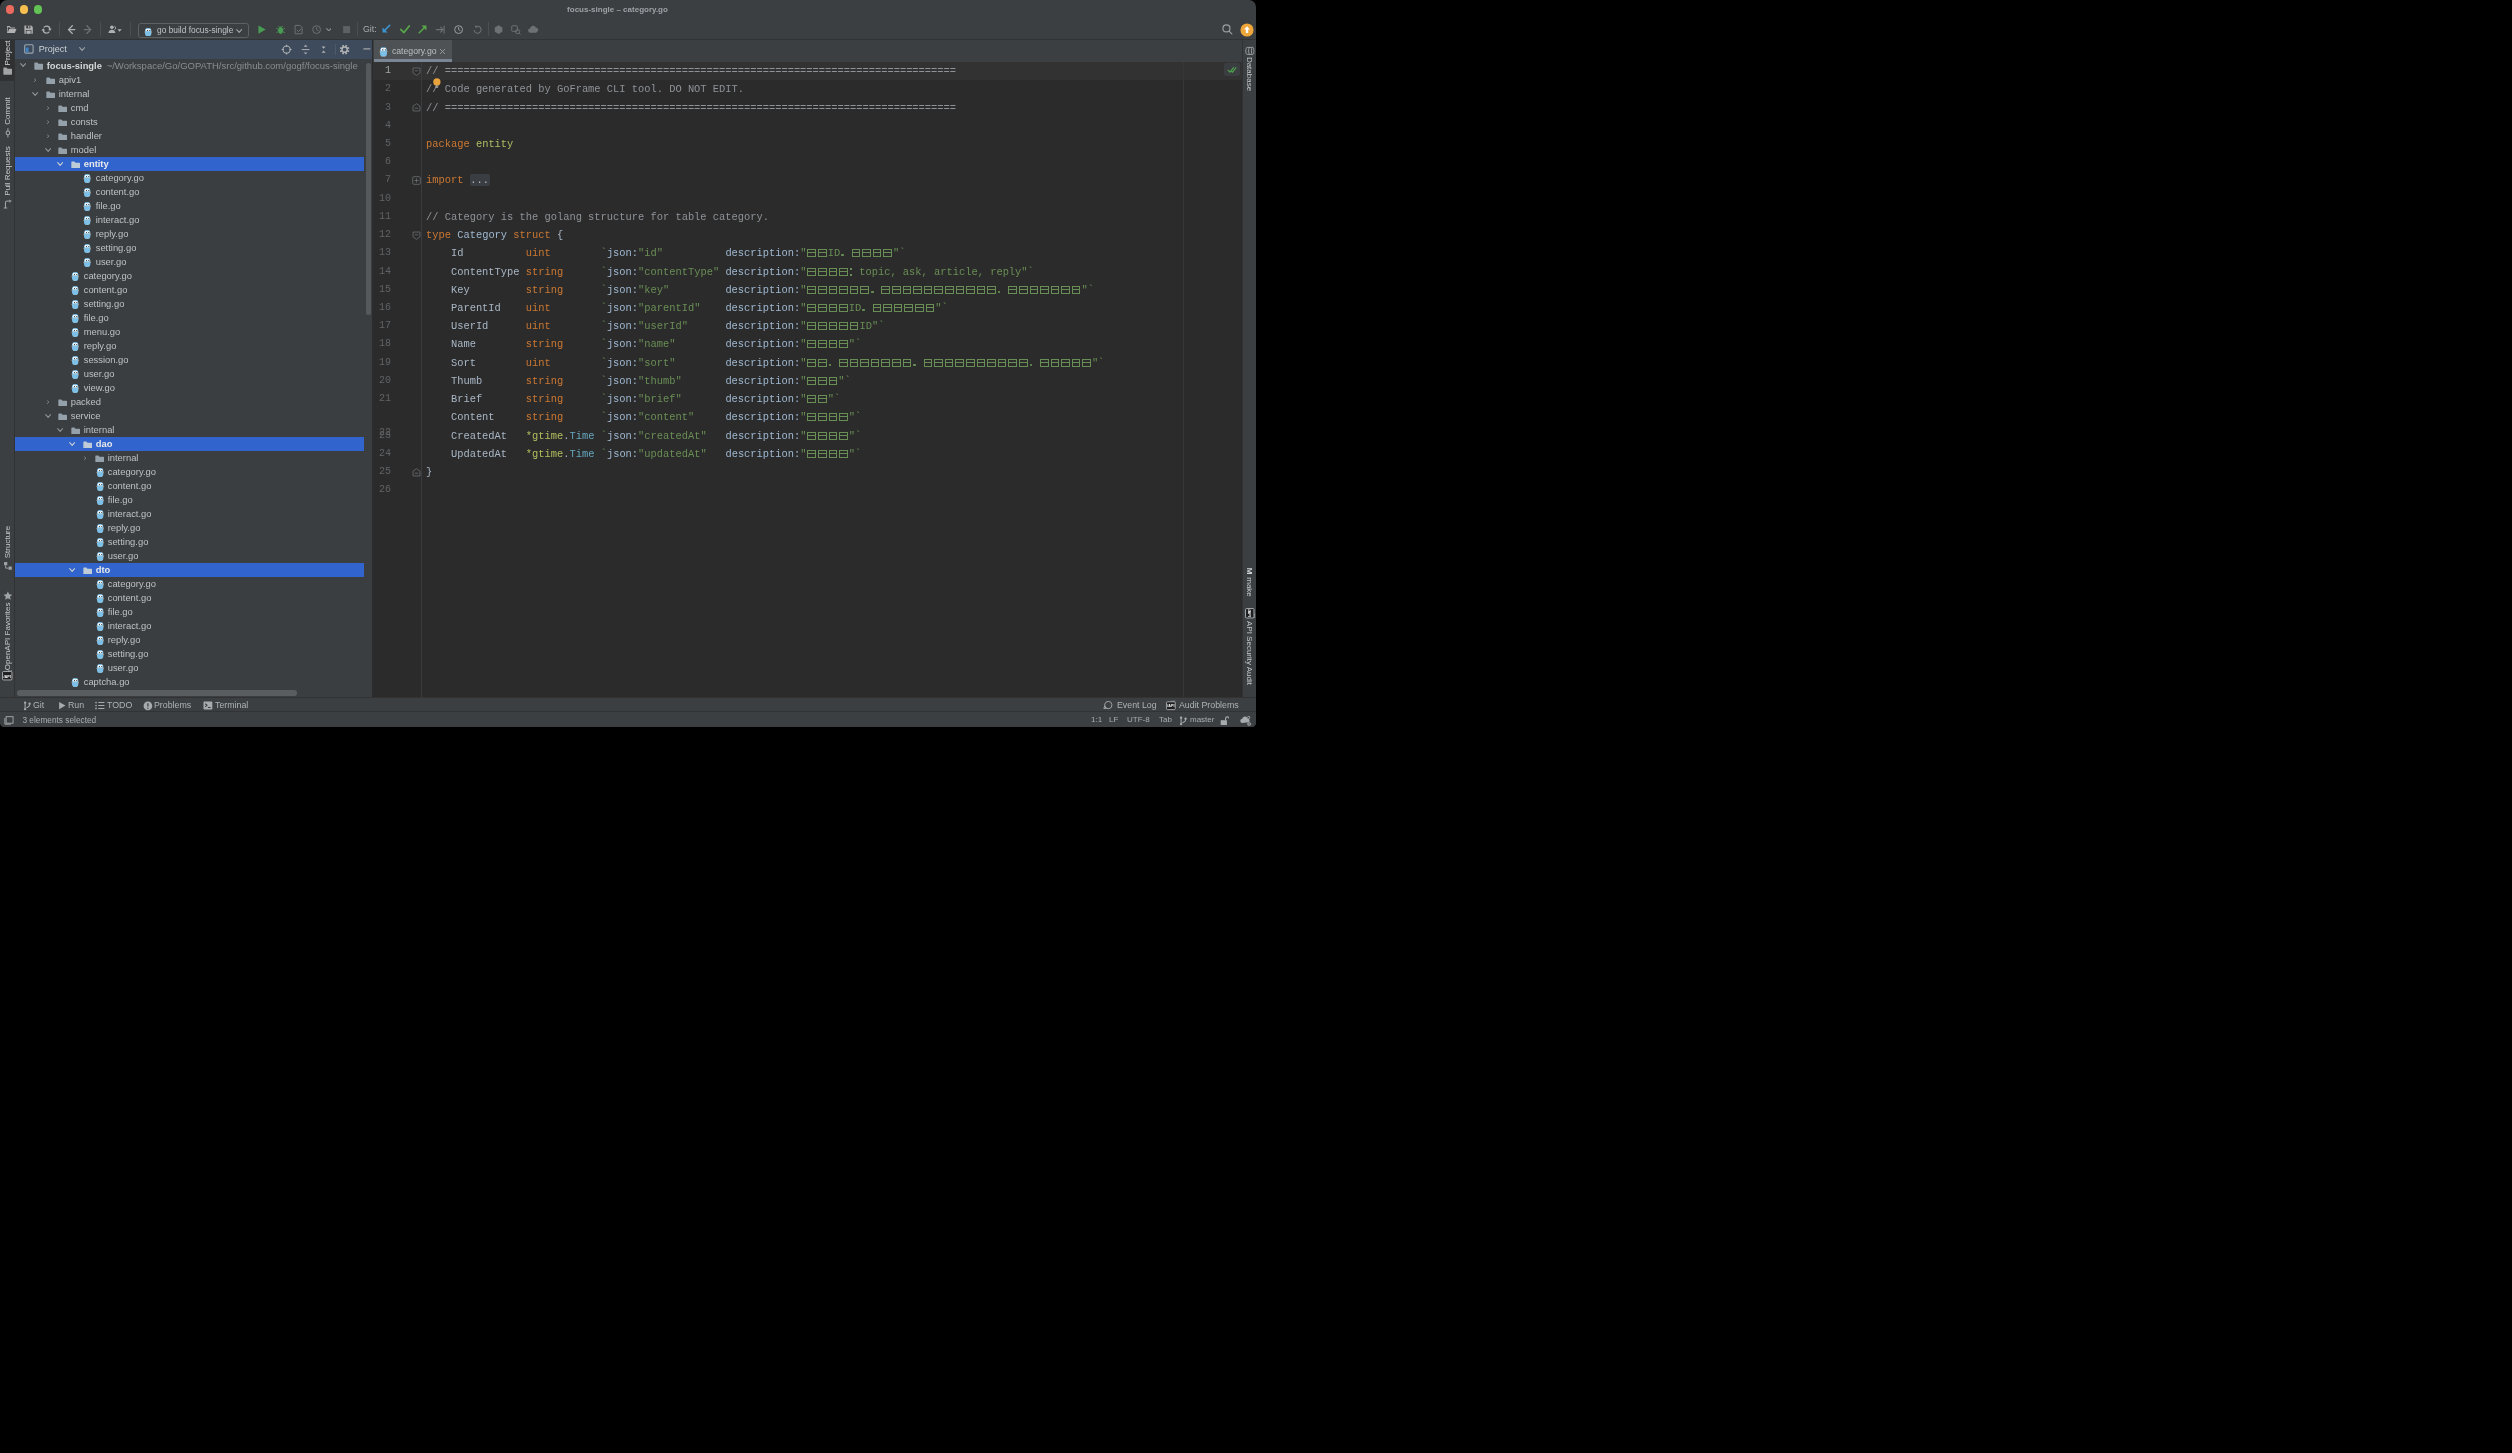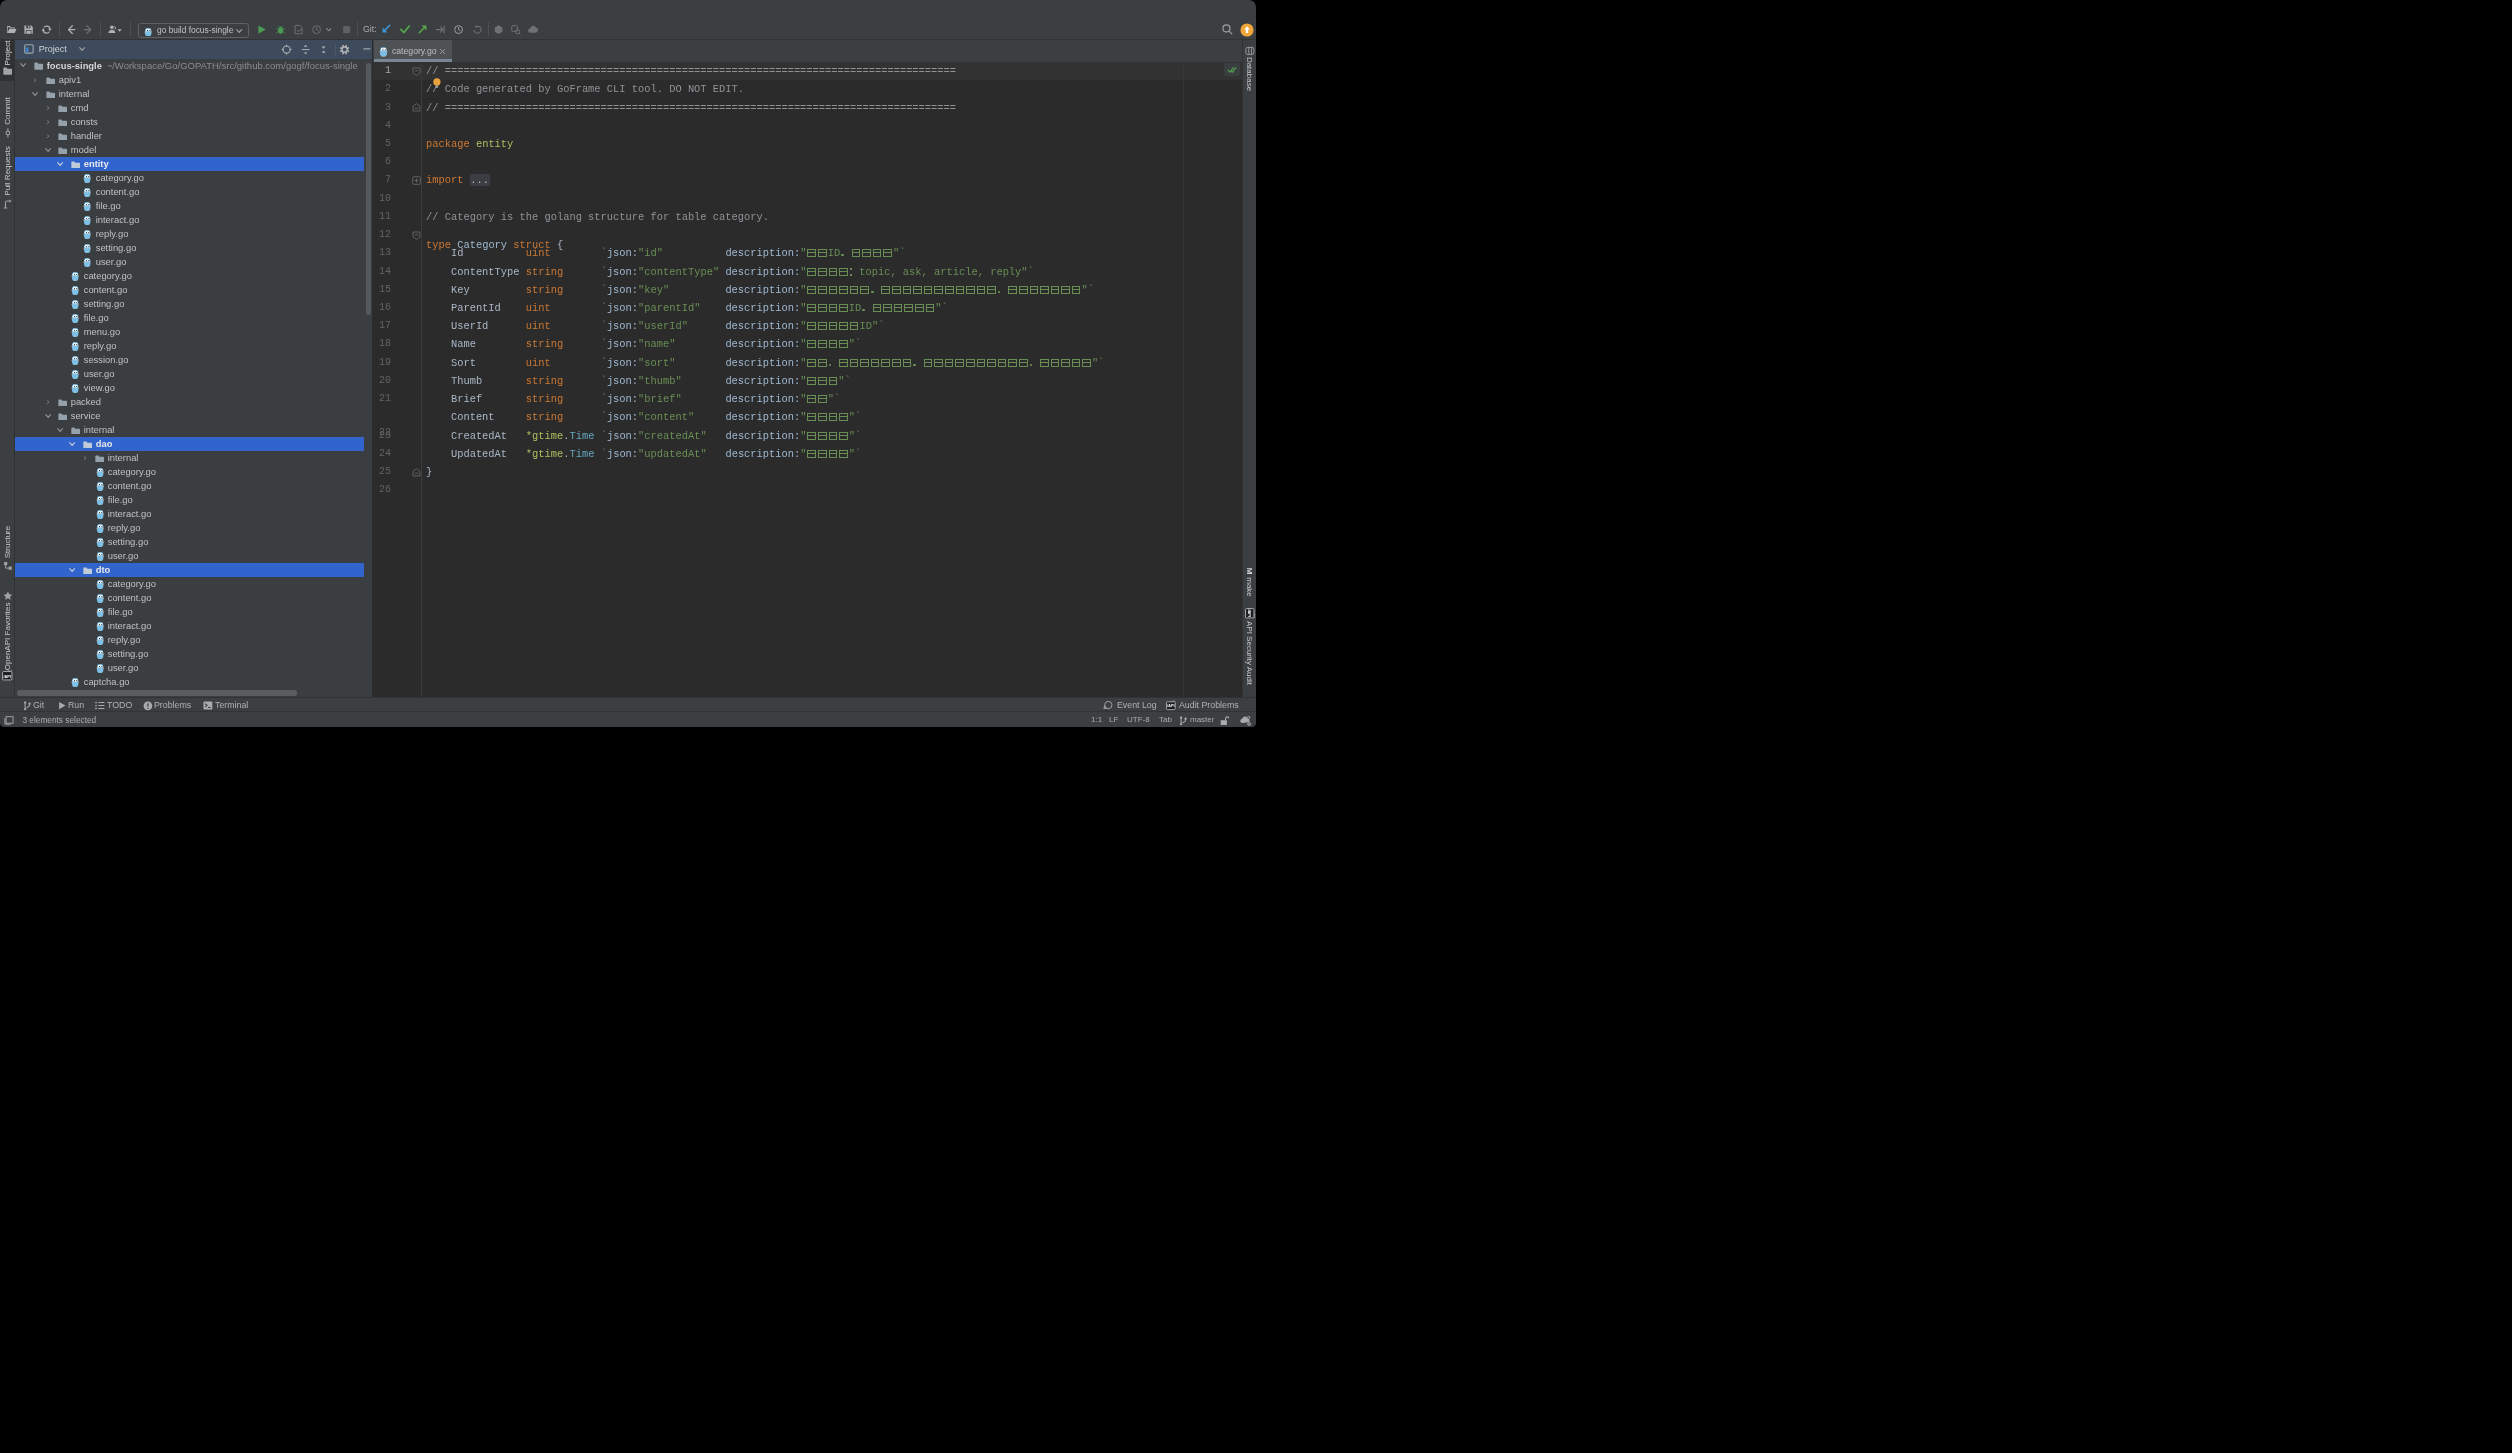--- a/index.html
+++ b/index.html
@@ -17,20 +17,26 @@
 pre.cl .g{color:#B3BE5E}
 pre.cl .t{color:#64A7BE}
 pre.cl .y{color:#AFBE64}
 .cc{display:inline-block;width:8.6px;height:8.8px;border:1.2px solid;box-sizing:border-box;margin:0 1px -1.3px 1px;background:linear-gradient(to bottom,transparent 38%,currentColor 38% 55%,transparent 55%)}
 .cm{display:inline-block;width:2.5px;height:2.5px;background:currentColor;margin:0 6.9px 0 1px;border-radius:0.7px}
 .co{display:inline-block;width:2.4px;height:7.7px;background:linear-gradient(to bottom,currentColor 0 30%,transparent 30% 70%,currentColor 70% 100%);margin:0 7px -1.1px 1px}
 .num{position:absolute;font:10px "Liberation Mono",monospace;color:#606366;width:18px;text-align:right;line-height:18px}
 
 </style></head><body>
 <div id="win">
+<div class="abs" style="left:0;top:0;width:1256px;height:19.6px">
+<div class="abs" style="left:5.6px;top:5.3px;width:8.4px;height:8.4px;border-radius:50%;background:#EC6A5E"></div>
+<div class="abs" style="left:19.6px;top:5.3px;width:8.4px;height:8.4px;border-radius:50%;background:#F5BE4F"></div>
+<div class="abs" style="left:34px;top:5.3px;width:8.4px;height:8.4px;border-radius:50%;background:#62C454"></div>
+<div class="abs" style="left:565px;top:0;width:105px;height:19.6px;line-height:20.3px;text-align:center;font-weight:bold;font-size:8px;color:#9DA2A6">focus-single – category.go</div>
+</div>
 <div class="abs" style="left:0;top:19.6px;width:1256px;height:20.3px;border-bottom:0.7px solid #313335">
 <div class="ic" style="left:3.5px;top:2.1px;width:15.4px;height:15.4px">
         <svg width="11.2" height="11.2" viewBox="0 0 16 16" style="">
           <path d="M1.5 3h4l1.5 2h6v1.5H6.2L5 4.8H2.5V12l2-5H15l-2.4 6H1.5z" fill="#AFB1B3"></path>
         </svg>
       </div>
 <div class="ic" style="left:21px;top:2.1px;width:15.4px;height:15.4px">
         <svg width="11.2" height="11.2" viewBox="0 0 16 16" style="">
           <path d="M2 2.8 A0.8 0.8 0 0 1 2.8 2 H11.8 L14 4.2 V13.2 A0.8 0.8 0 0 1 13.2 14 H2.8 A0.8 0.8 0 0 1 2 13.2 Z" fill="#AFB1B3"></path>
           <rect x="4.6" y="2" width="6" height="4.2" fill="#3C3F41"></rect>
@@ -1112,21 +1118,21 @@
           <path d="M1.5 11.5h10v-7L6.5 1l-5 3.5z" fill="#2B2B2B" stroke="#6A6D6F" stroke-width="1.2"></path>
           <path d="M4 7.5h5" stroke="#6A6D6F" stroke-width="1.2"></path>
         </svg>
       </div>
 <pre class="cl" style="left:53px;top:22px"><span class="c">// ==================================================================================</span></pre>
 <pre class="cl" style="left:53px;top:40px"><span class="c">// Code generated by GoFrame CLI tool. DO NOT EDIT.</span></pre>
 <pre class="cl" style="left:53px;top:59px"><span class="c">// ==================================================================================</span></pre>
 <pre class="cl" style="left:53px;top:95px"><span class="o">package</span> <span class="y">entity</span></pre>
 <pre class="cl" style="left:53px;top:131px"><span class="o">import</span> <span style="background:#3A3D41;color:#B5BDC4;border-radius:1.4px;padding:0 0.7px">...</span></pre>
 <pre class="cl" style="left:53px;top:168px"><span class="c">// Category is the golang structure for table category.</span></pre>
-<pre class="cl" style="left:53px;top:196px"><span class="o">type</span> <span class="b">Category</span> <span class="o">struct</span> {</pre>
+<pre class="cl" style="left:53px;top:186px"><span class="o">type</span> <span class="b">Category</span> <span class="o">struct</span> {</pre>
 <pre class="cl" style="left:53px;top:204px">    Id          <span class="o">uint</span>        <span class="s">`</span><span class="b">json:</span><span class="s">"id"</span>          <span class="b">description:</span><span class="s">"</span><span class="s" style="font-style:normal"><i class="cc"></i><i class="cc"></i></span><span class="s">ID</span><span class="s" style="font-style:normal"><i class="cm"></i><i class="cc"></i><i class="cc"></i><i class="cc"></i><i class="cc"></i></span><span class="s">"`</span></pre>
 <pre class="cl" style="left:53px;top:223px">    ContentType <span class="o">string</span>      <span class="s">`</span><span class="b">json:</span><span class="s">"contentType"</span> <span class="b">description:</span><span class="s">"</span><span class="s" style="font-style:normal"><i class="cc"></i><i class="cc"></i><i class="cc"></i><i class="cc"></i><i class="co"></i></span><span class="s">topic, ask, article, reply</span><span class="s">"`</span></pre>
 <pre class="cl" style="left:53px;top:241px">    Key         <span class="o">string</span>      <span class="s">`</span><span class="b">json:</span><span class="s">"key"</span>         <span class="b">description:</span><span class="s">"</span><span class="s" style="font-style:normal"><i class="cc"></i><i class="cc"></i><i class="cc"></i><i class="cc"></i><i class="cc"></i><i class="cc"></i><i class="cm"></i><i class="cc"></i><i class="cc"></i><i class="cc"></i><i class="cc"></i><i class="cc"></i><i class="cc"></i><i class="cc"></i><i class="cc"></i><i class="cc"></i><i class="cc"></i><i class="cc"></i><i class="cm"></i><i class="cc"></i><i class="cc"></i><i class="cc"></i><i class="cc"></i><i class="cc"></i><i class="cc"></i><i class="cc"></i></span><span class="s">"`</span></pre>
 <pre class="cl" style="left:53px;top:259px">    ParentId    <span class="o">uint</span>        <span class="s">`</span><span class="b">json:</span><span class="s">"parentId"</span>    <span class="b">description:</span><span class="s">"</span><span class="s" style="font-style:normal"><i class="cc"></i><i class="cc"></i><i class="cc"></i><i class="cc"></i></span><span class="s">ID</span><span class="s" style="font-style:normal"><i class="cm"></i><i class="cc"></i><i class="cc"></i><i class="cc"></i><i class="cc"></i><i class="cc"></i><i class="cc"></i></span><span class="s">"`</span></pre>
 <pre class="cl" style="left:53px;top:277px">    UserId      <span class="o">uint</span>        <span class="s">`</span><span class="b">json:</span><span class="s">"userId"</span>      <span class="b">description:</span><span class="s">"</span><span class="s" style="font-style:normal"><i class="cc"></i><i class="cc"></i><i class="cc"></i><i class="cc"></i><i class="cc"></i></span><span class="s">ID</span><span class="s">"`</span></pre>
 <pre class="cl" style="left:53px;top:295px">    Name        <span class="o">string</span>      <span class="s">`</span><span class="b">json:</span><span class="s">"name"</span>        <span class="b">description:</span><span class="s">"</span><span class="s" style="font-style:normal"><i class="cc"></i><i class="cc"></i><i class="cc"></i><i class="cc"></i></span><span class="s">"`</span></pre>
 <pre class="cl" style="left:53px;top:314px">    Sort        <span class="o">uint</span>        <span class="s">`</span><span class="b">json:</span><span class="s">"sort"</span>        <span class="b">description:</span><span class="s">"</span><span class="s" style="font-style:normal"><i class="cc"></i><i class="cc"></i><i class="cm"></i><i class="cc"></i><i class="cc"></i><i class="cc"></i><i class="cc"></i><i class="cc"></i><i class="cc"></i><i class="cc"></i><i class="cm"></i><i class="cc"></i><i class="cc"></i><i class="cc"></i><i class="cc"></i><i class="cc"></i><i class="cc"></i><i class="cc"></i><i class="cc"></i><i class="cc"></i><i class="cc"></i><i class="cm"></i><i class="cc"></i><i class="cc"></i><i class="cc"></i><i class="cc"></i><i class="cc"></i></span><span class="s">"`</span></pre>
 <pre class="cl" style="left:53px;top:332px">    Thumb       <span class="o">string</span>      <span class="s">`</span><span class="b">json:</span><span class="s">"thumb"</span>       <span class="b">description:</span><span class="s">"</span><span class="s" style="font-style:normal"><i class="cc"></i><i class="cc"></i><i class="cc"></i></span><span class="s">"`</span></pre>
 <pre class="cl" style="left:53px;top:350px">    Brief       <span class="o">string</span>      <span class="s">`</span><span class="b">json:</span><span class="s">"brief"</span>       <span class="b">description:</span><span class="s">"</span><span class="s" style="font-style:normal"><i class="cc"></i><i class="cc"></i></span><span class="s">"`</span></pre>
 <pre class="cl" style="left:53px;top:368px">    Content     <span class="o">string</span>      <span class="s">`</span><span class="b">json:</span><span class="s">"content"</span>     <span class="b">description:</span><span class="s">"</span><span class="s" style="font-style:normal"><i class="cc"></i><i class="cc"></i><i class="cc"></i><i class="cc"></i></span><span class="s">"`</span></pre>

